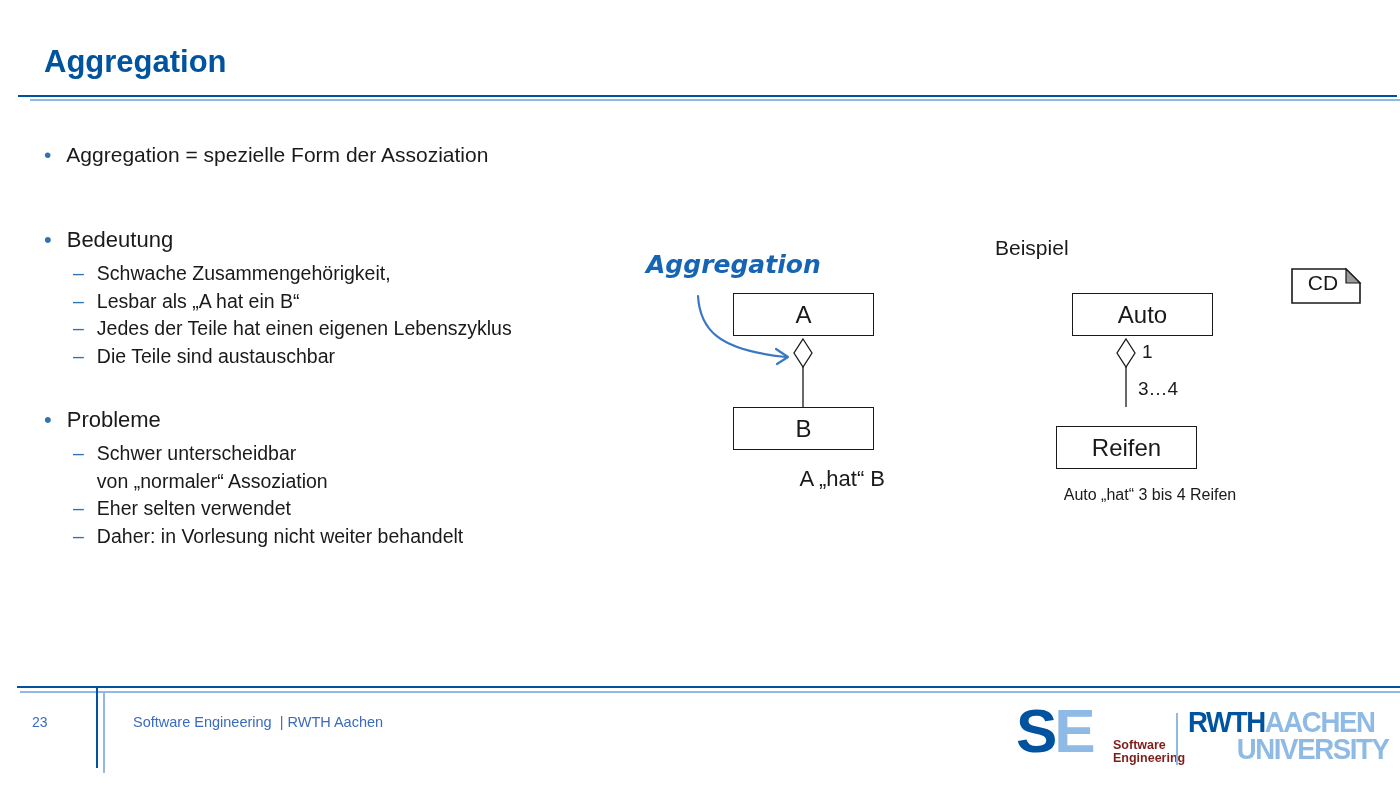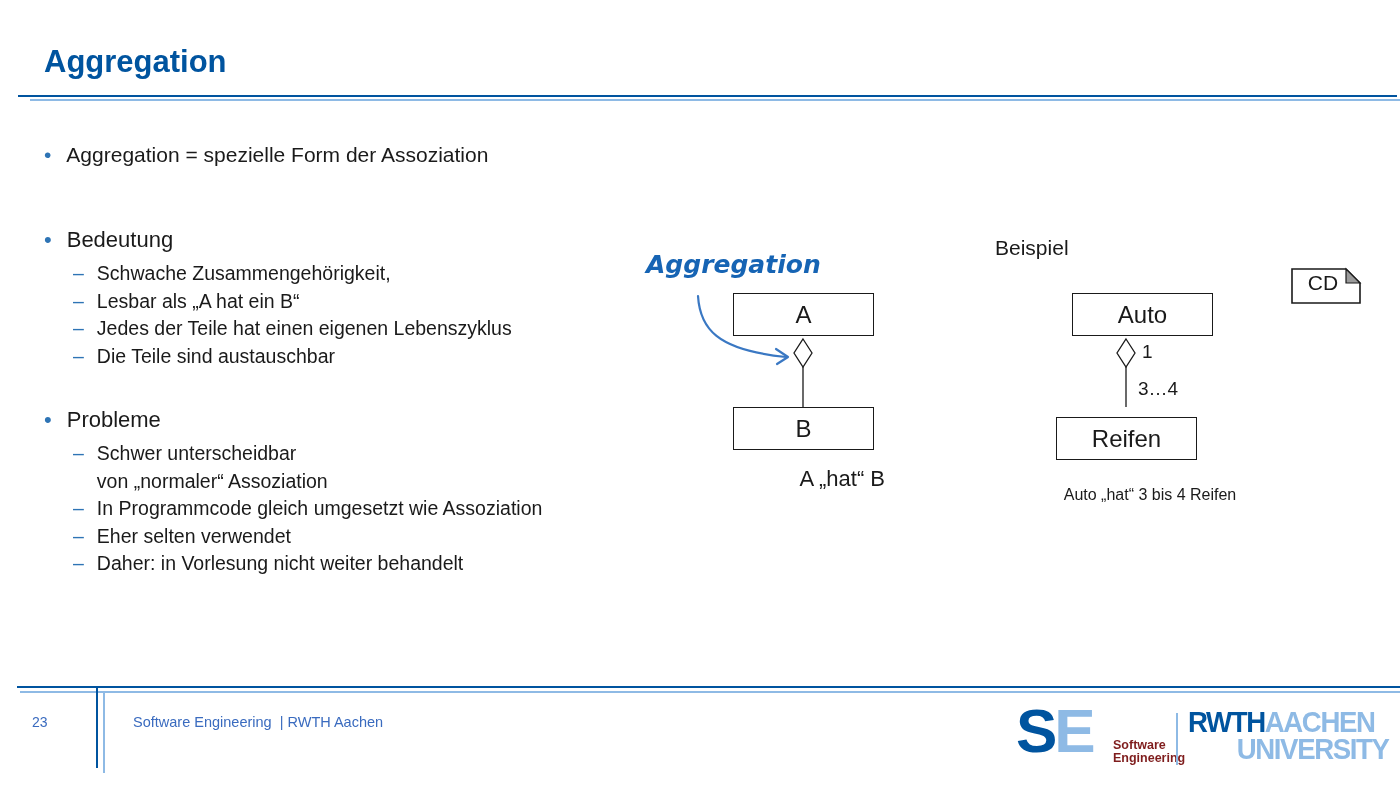--- a/index.html
+++ b/index.html
@@ -27,21 +27,21 @@
 
   
   .uml-class {
     position:absolute; width:141px; height:43px; box-sizing:border-box;
     border:1.5px solid #1a1a1a; background:#fff;
     display:flex; align-items:center; justify-content:center; font-size:24px;
   }
   #box-a      { left:733px;  top:293px; }
   #box-b      { left:733px;  top:407px; }
   #box-auto   { left:1056px; top:293px;margin-left:16px; }
-  #box-reifen { left:1056px; top:417px;align-items:center; }
+  #box-reifen { left:1056px; top:426px;align-items:center; }
 
   #connector-left  { left:792px;  top:337px; }
   #connector-right { left:1115px; top:337px; }
   #annotation-arrow { left:680px; top:288px; }
 
   #annotation-aggregation {
     left:646px; top:250px; font-size:25px; font-style:italic; font-weight:bold;
     color:#1664B4; font-family:"DejaVu Sans", sans-serif;
   }
   #label-beispiel { left:995px; top:236px; font-size:21px; }
@@ -102,21 +102,20 @@
   </ul>
 </div>
 
 <div class="abs" id="section-probleme">
   <div class="main-bullet section-label">
     <span>Probleme</span>
   </div>
   <ul class="sub-list">
     <li>Schwer unterscheidbar
 von „normaler“ Assoziation</li>
-    <li>In Programmcode gleich umgesetzt wie Assoziation</li>
     <li>Eher selten verwendet</li>
     <li>Daher: in Vorlesung nicht weiter behandelt</li>
   </ul>
 </div>
 
 <div class="abs" id="annotation-aggregation">Aggregation</div>
 
 <svg class="abs" id="annotation-arrow" width="120" height="80" viewBox="0 0 120 80">
   <path d="M 18 8 C 20 40, 36 62, 106 69" fill="none" stroke="#3A78C3" stroke-width="2.2" stroke-linecap="round"></path>
   <polyline points="96,61 108,69 97,76" fill="none" stroke="#3A78C3" stroke-width="2.2" stroke-linecap="round" stroke-linejoin="round"></polyline>

